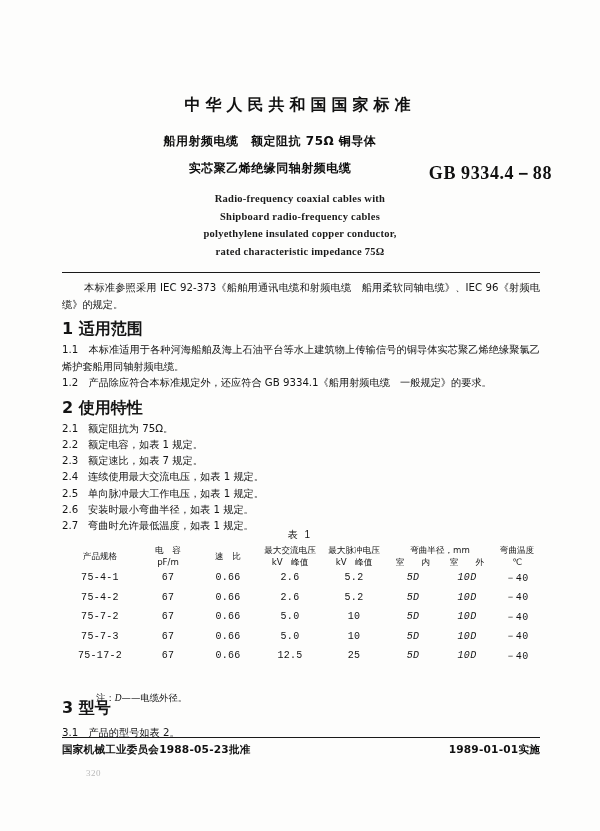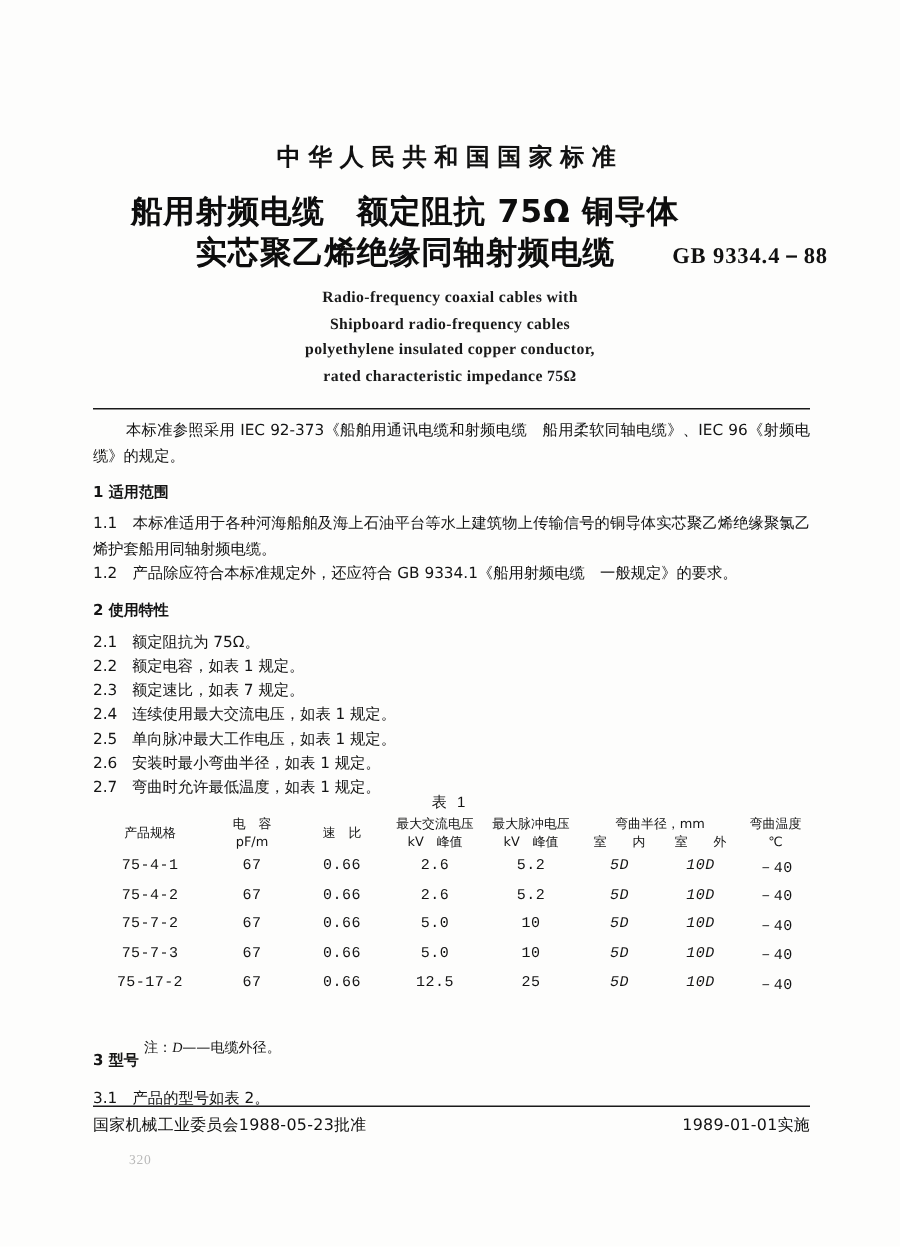--- a/index.html
+++ b/index.html
@@ -41,34 +41,34 @@
 
   .title-block {
     position: absolute;
     left: 0;
     top: 128px;
     width: 600px;
   }
   .title-line {
     font-family: "DejaVu Sans", sans-serif;
     font-weight: bold;
-    font-size: 21px;
+    font-size: 12px;
     letter-spacing: 0.5px;
     color: #0d0d0d;
     text-align: center;
     line-height: 27px;
     padding-right: 60px;
   }
   .gb-number {
     position: absolute;
     right: 48px;
     top: 33px;
     font-family: "Liberation Serif", serif;
     font-weight: bold;
-    font-size: 15px;
+    font-size: 18px;
     letter-spacing: 0.6px;
     color: #111;
     white-space: nowrap;
   }
 
   .en-title {
     position: absolute;
     left: 0;
     top: 190px;
     width: 600px;
@@ -110,21 +110,21 @@
     color: #141414;
   }
   .para {
     line-height: 16.5px;
     text-align: justify;
     margin: 0;
   }
   .para.indent { text-indent: 22px; }
   .sec-head {
     font-weight: bold;
-    font-size: 10px;
+    font-size: 16px;
     line-height: 16px;
     margin: 0;
   }
   .spacer-8 { height: 8px; }
   .spacer-5 { height: 5px; }
 
   .item {
     line-height: 16.3px;
     margin: 0;
     white-space: nowrap;
@@ -207,21 +207,21 @@
   }
   .sec3 .sec-head { margin-bottom: 9px; }
 
   
   .footer {
     position: absolute;
     left: 62px;
     top: 743px;
     width: 478px;
     font-family: "DejaVu Sans", sans-serif;
-    font-weight: normal;
+    font-weight: bold;
     font-size: 10.6px;
     color: #111;
     display: flex;
     justify-content: space-between;
     letter-spacing: 0.2px;
   }
   .page-num {
     position: absolute;
     left: 86px;
     top: 768px;

